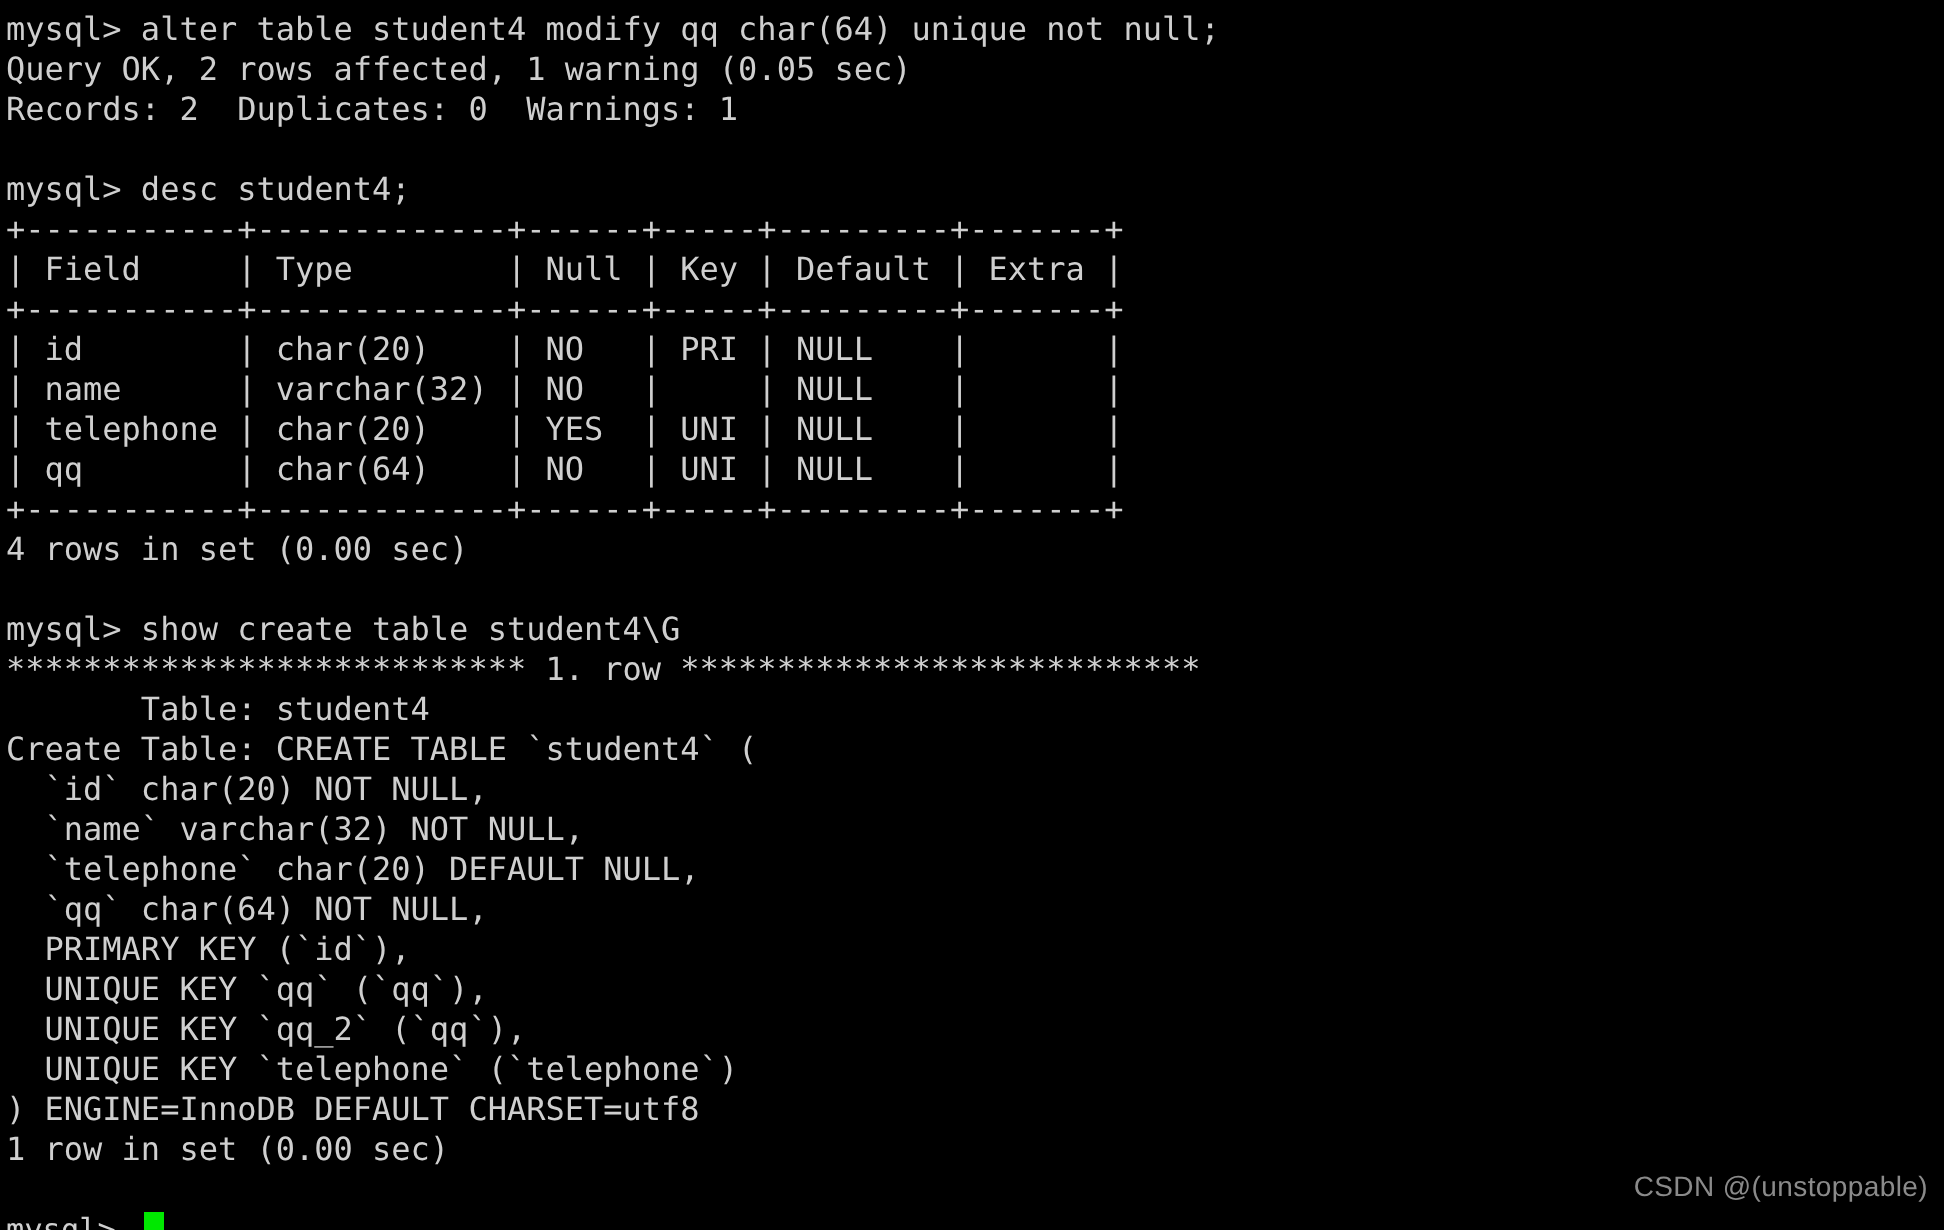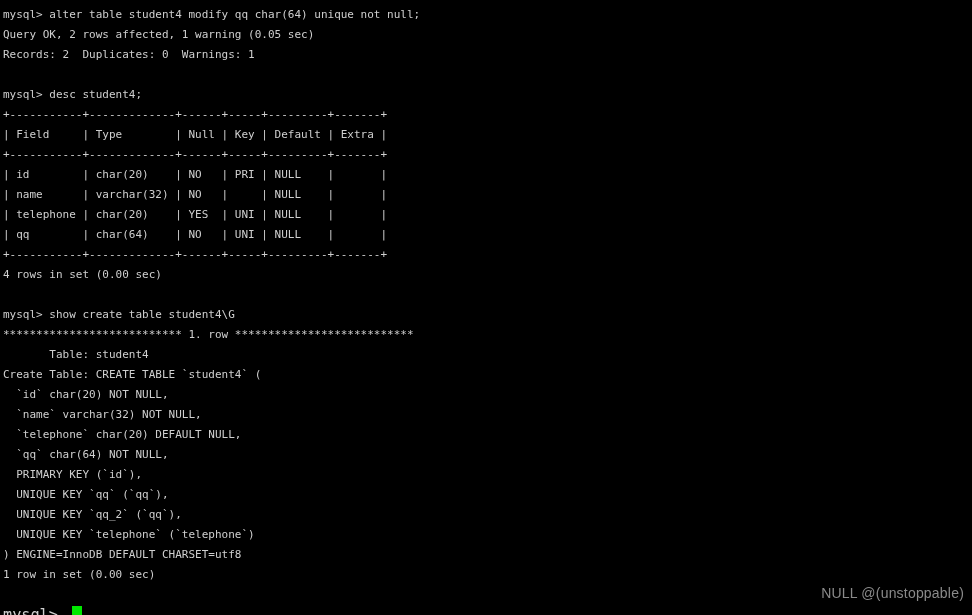--- a/index.html
+++ b/index.html
@@ -22,21 +22,21 @@
     box-sizing: border-box;
   }
   #console-output {
     position: absolute;
     left: 3px;
     top: 5px;
     width: 965px;
     margin: 0;
     padding: 0;
     font-family: "DejaVu Sans Mono", "Liberation Mono", monospace;
-    font-size: 11px;
+    font-size: 16px;
     line-height: 20px;
     letter-spacing: 0px;
     color: #cfcfcf;
     white-space: pre;
     font-weight: normal;
   }
   .line {
     display: block;
     height: 20px;
     white-space: pre;
@@ -73,15 +73,15 @@
 </head>
 <body>
 
 <div id="terminal">
 
   <pre id="console-output"><span class="line">mysql&gt; alter table student4 modify qq char(64) unique not null;</span><span class="line">Query OK, 2 rows affected, 1 warning (0.05 sec)</span><span class="line">Records: 2  Duplicates: 0  Warnings: 1</span><span class="line">&nbsp;</span><span class="line">mysql&gt; desc student4;</span><span class="line">+-----------+-------------+------+-----+---------+-------+</span><span class="line">| Field     | Type        | Null | Key | Default | Extra |</span><span class="line">+-----------+-------------+------+-----+---------+-------+</span><span class="line">| id        | char(20)    | NO   | PRI | NULL    |       |</span><span class="line">| name      | varchar(32) | NO   |     | NULL    |       |</span><span class="line">| telephone | char(20)    | YES  | UNI | NULL    |       |</span><span class="line">| qq        | char(64)    | NO   | UNI | NULL    |       |</span><span class="line">+-----------+-------------+------+-----+---------+-------+</span><span class="line">4 rows in set (0.00 sec)</span><span class="line">&nbsp;</span><span class="line">mysql&gt; show create table student4\G</span><span class="line">*************************** 1. row ***************************</span><span class="line">       Table: student4</span><span class="line">Create Table: CREATE TABLE `student4` (</span><span class="line">  `id` char(20) NOT NULL,</span><span class="line">  `name` varchar(32) NOT NULL,</span><span class="line">  `telephone` char(20) DEFAULT NULL,</span><span class="line">  `qq` char(64) NOT NULL,</span><span class="line">  PRIMARY KEY (`id`),</span><span class="line">  UNIQUE KEY `qq` (`qq`),</span><span class="line">  UNIQUE KEY `qq_2` (`qq`),</span><span class="line">  UNIQUE KEY `telephone` (`telephone`)</span><span class="line">) ENGINE=InnoDB DEFAULT CHARSET=utf8</span><span class="line">1 row in set (0.00 sec)</span><span class="line">&nbsp;</span></pre>
 
   <div id="prompt-line">mysql&gt; </div>
   <div id="cursor-block"></div>
 
-  <div id="watermark">NULL @(unstoppable)</div>
+  <div id="watermark">CSDN @(unstoppable)</div>
 
 </div>
 
 </body></html>

